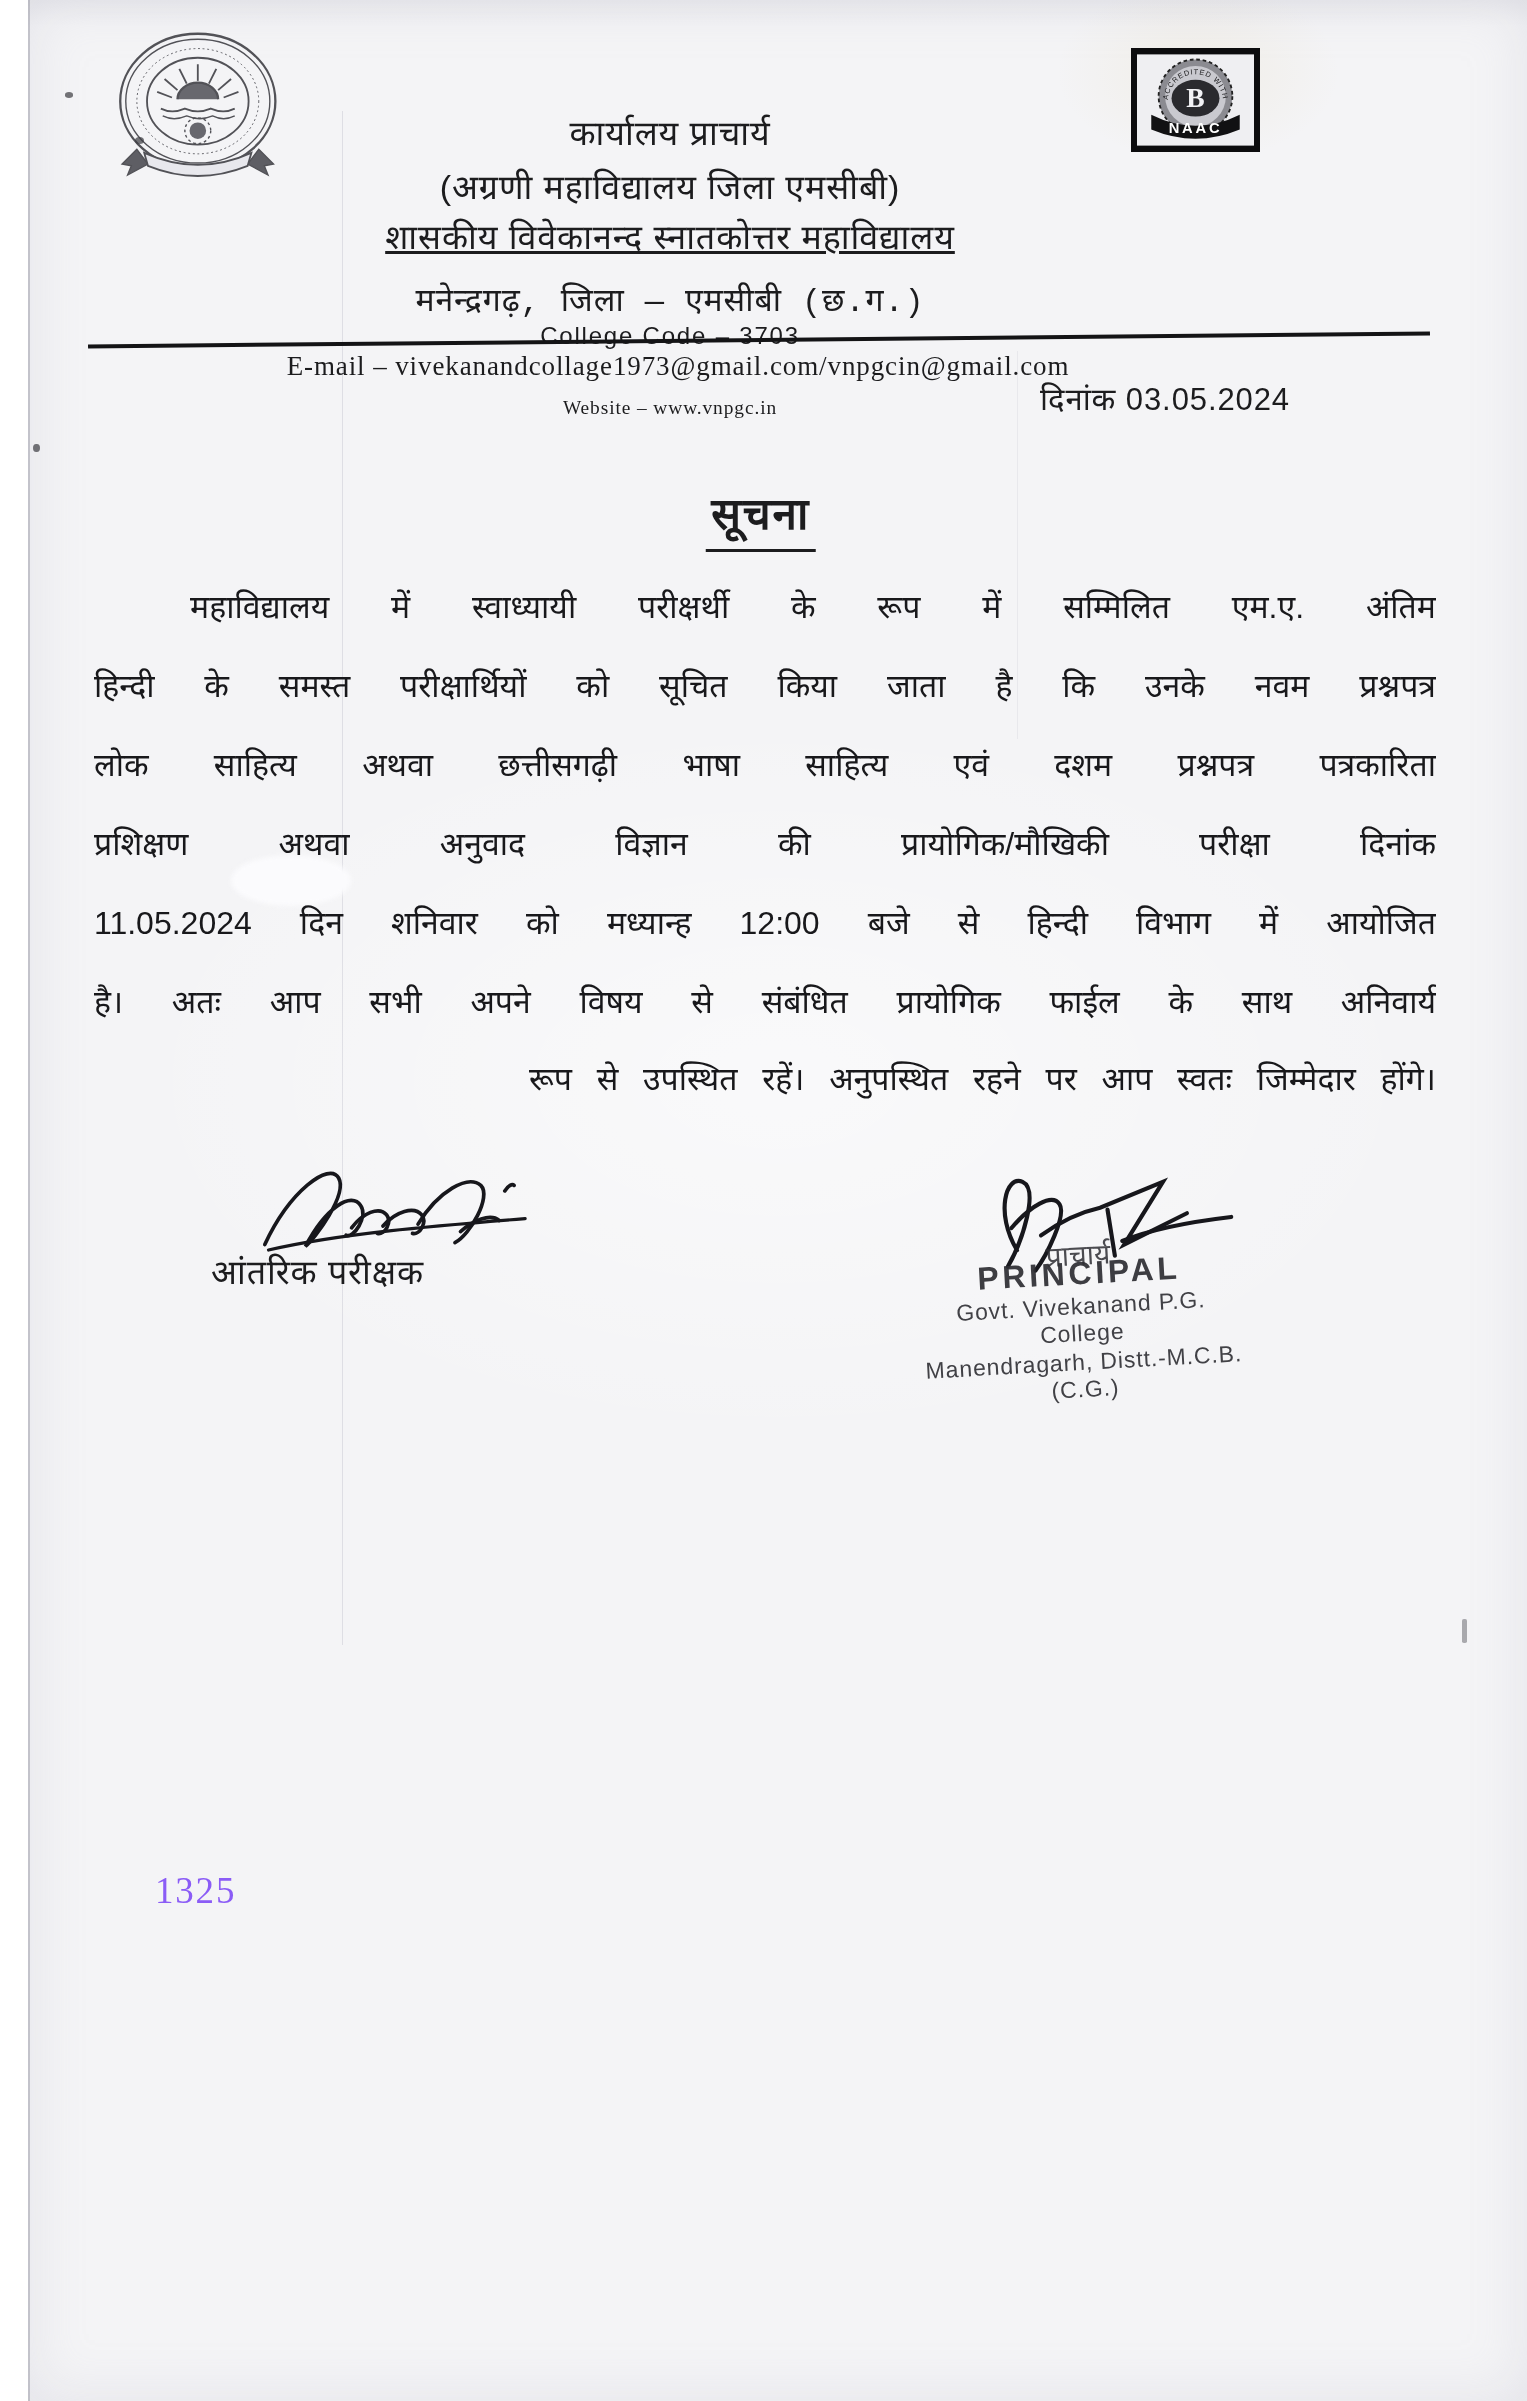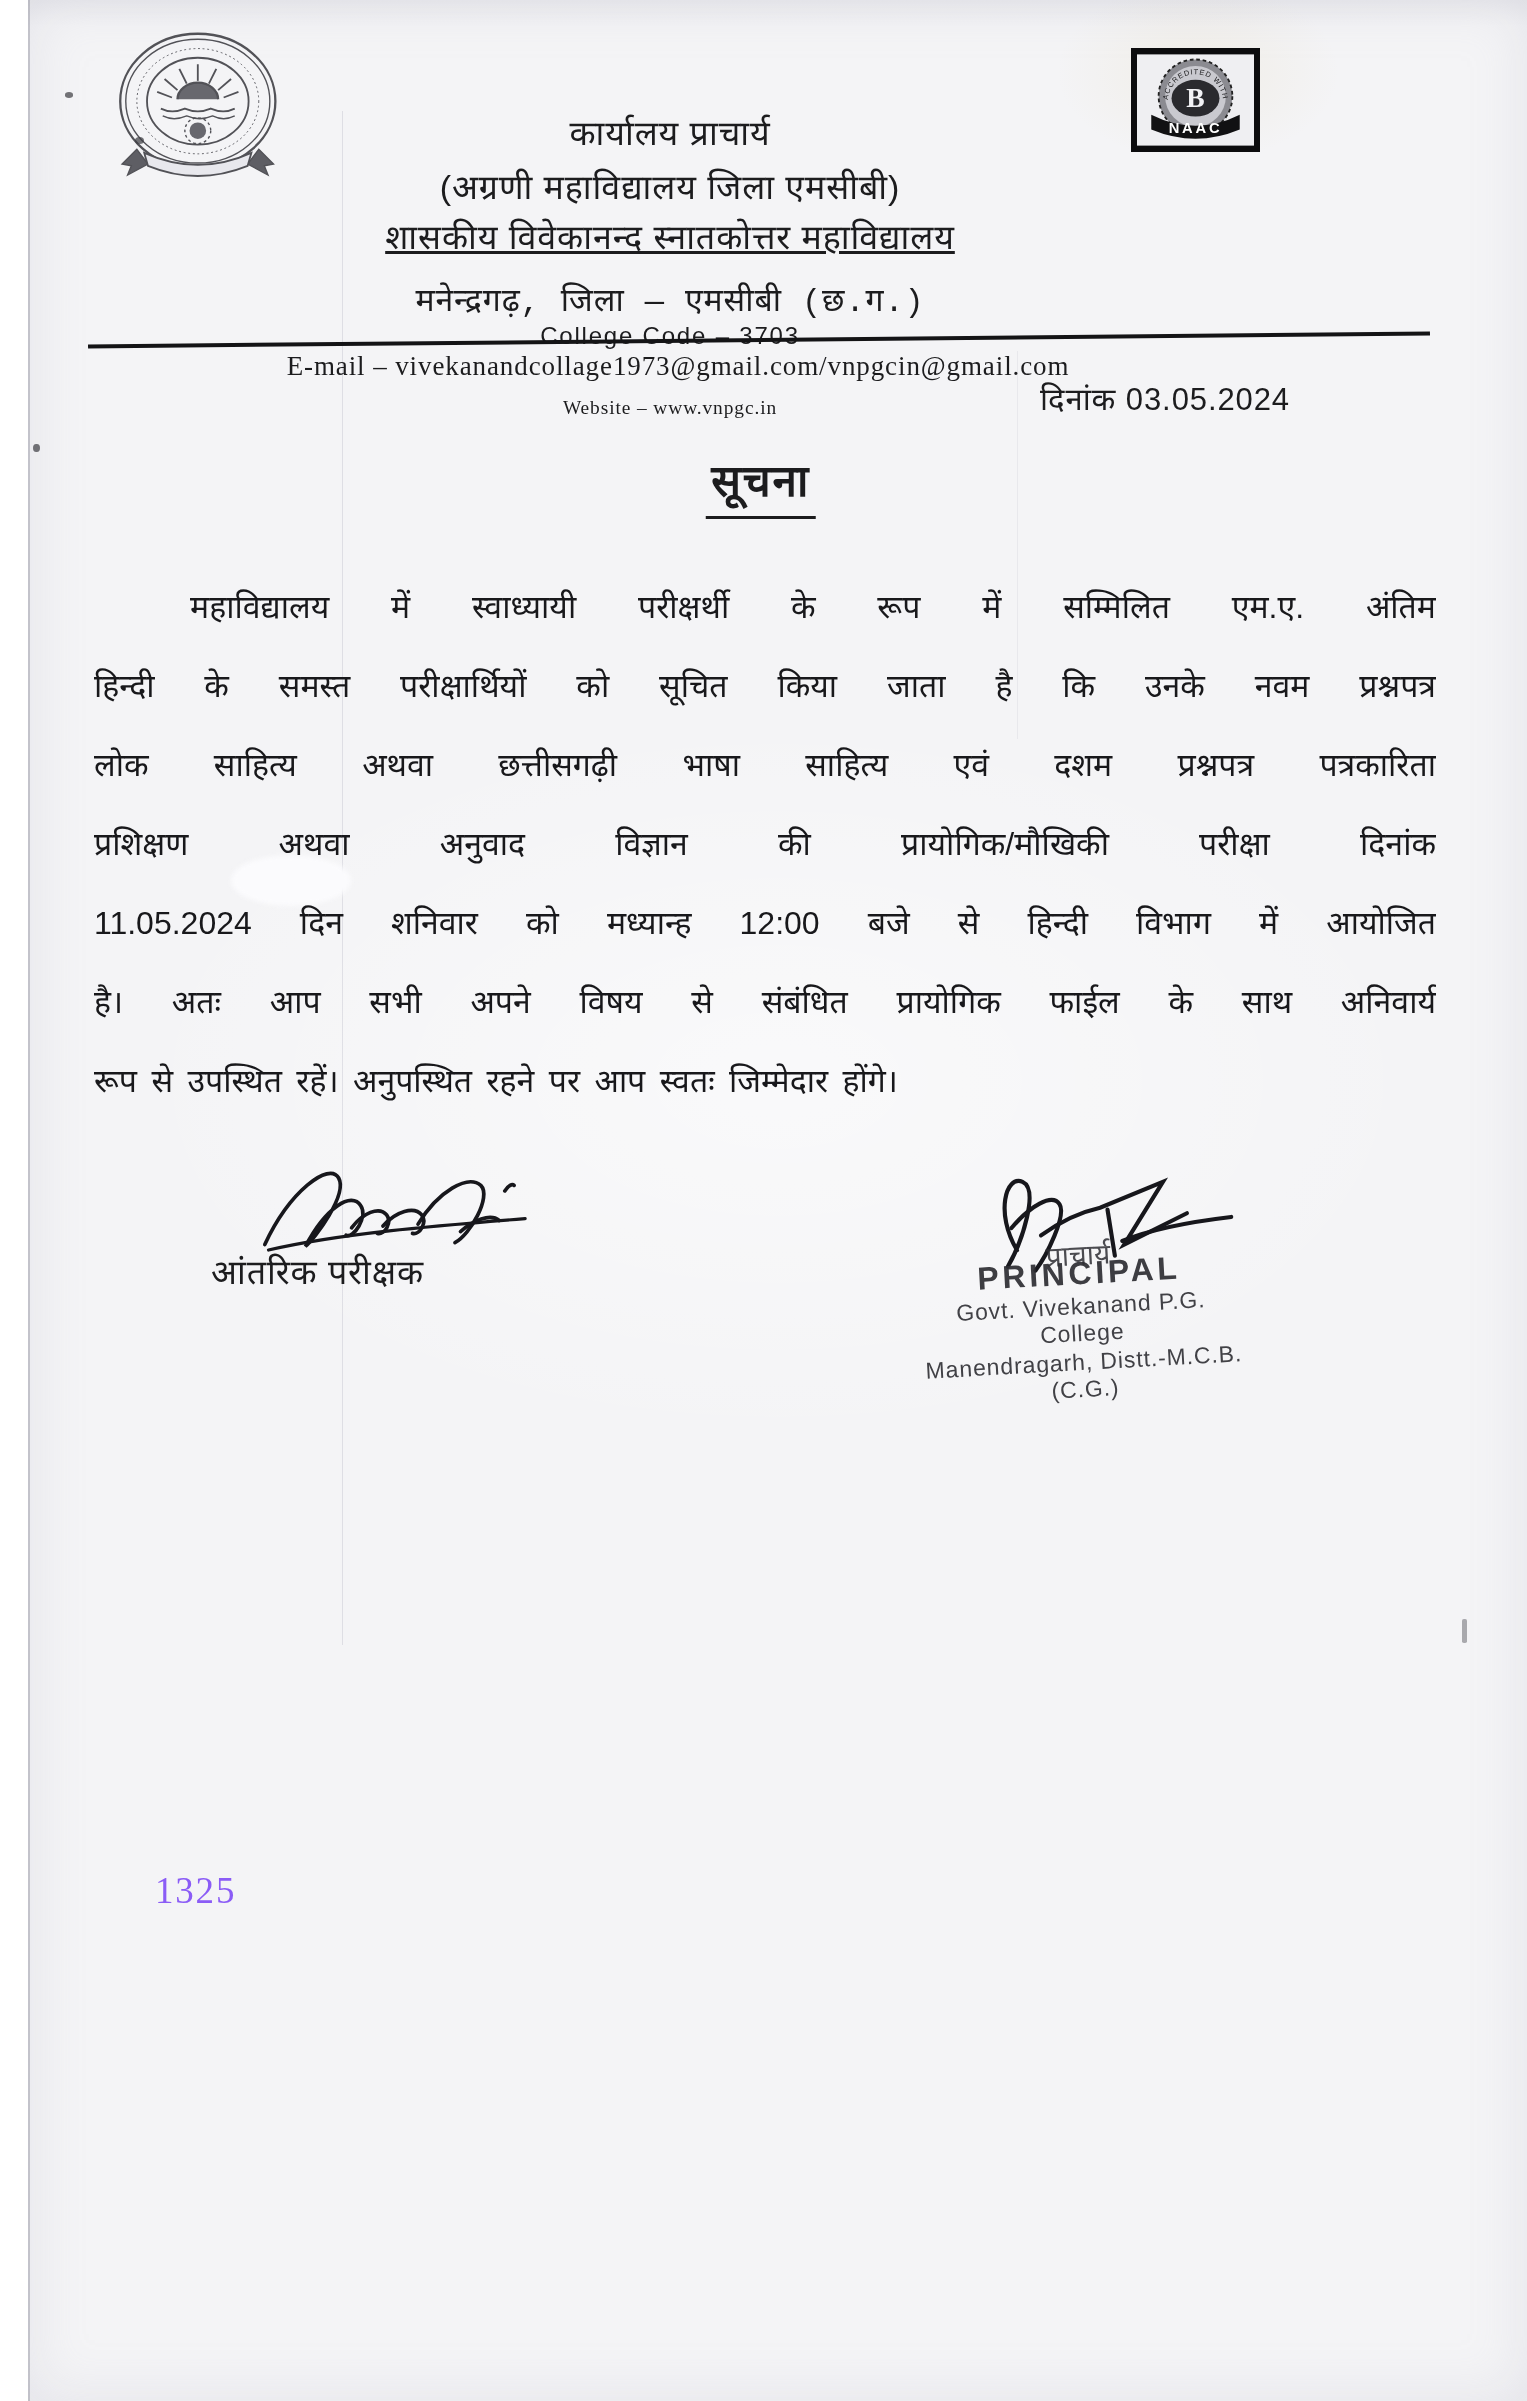--- a/index.html
+++ b/index.html
@@ -27,30 +27,30 @@
   .h-line3{font-size:34px;margin-top:3.7px;letter-spacing:0.9px;text-decoration:underline;}
   .h-line4{font-size:32px;margin-top:18px;letter-spacing:0.9px;font-family:Liberation Mono, monospace;}
   .h-code{font-family:Liberation Sans, sans-serif;font-size:24px;margin-top:1px;letter-spacing:1.8px;}
   .h-email{font-family:Liberation Serif, serif;font-size:27px;margin-top:1.8px;letter-spacing:0.9px;margin-left:16px;}
   .h-web{font-family:"Liberation Serif",serif;font-size:19.4px;margin-top:15px;letter-spacing:0.9px;}
   .rule{position:absolute;left:88px;top:338px;width:1342px;height:3.7px;background:#141416;
         transform:rotate(-0.55deg);}
 
   .date-line{position:absolute;right:238px;top:377px;font-size:31px;letter-spacing:0.9px;}
 
-  .notice-title{position:absolute;left:50%;top:449px;transform:translateX(-53%);
+  .notice-title{position:absolute;left:50%;top:482px;transform:translateX(-53%);
         font-size:44px;font-weight:bold;letter-spacing:1.8px;
         border-bottom:3.7px solid #1c1c1e;padding:0 5.5px 7.4px 5.5px;text-align:right;}
 
   .body-text{position:absolute;left:94px;top:568px;width:1342px;font-size:32px;color:#18181b;}
   .body-text .bl{height:79px;line-height:79px;white-space:nowrap;}
   .body-text .just{text-align:justify;text-align-last:justify;white-space:normal;
         height:79px;line-height:79px;overflow:hidden;word-spacing:3.7px;}
   .body-text .first{text-indent:96px;}
-  .body-text .last{text-align:left;word-spacing:5.5px;}
+  .body-text .last{text-align:right;word-spacing:5.5px;font-family:Liberation Mono, monospace;}
 
   .sig-left-img{position:absolute;left:248px;top:1154px;width:305px;height:120px;}
   .sig-left-label{position:absolute;left:211px;top:1248px;font-size:34px;letter-spacing:0.9px;}
 
   .sig-right-img{position:absolute;left:969px;top:1167px;width:277px;height:111px;}
   .stamp{position:absolute;left:915px;top:1235px;width:333px;text-align:center;
          transform:rotate(-3.2deg);color:#2e2e33;}
   .stamp .hindi{font-size:28px;opacity:.85;margin-bottom:-18.5px;}
   .stamp .title{font-size:32px;font-weight:bold;letter-spacing:3.7px;opacity:.92;}
   .stamp .l2{font-size:23px;margin-top:1.8px;letter-spacing:0.9px;opacity:.9;}

